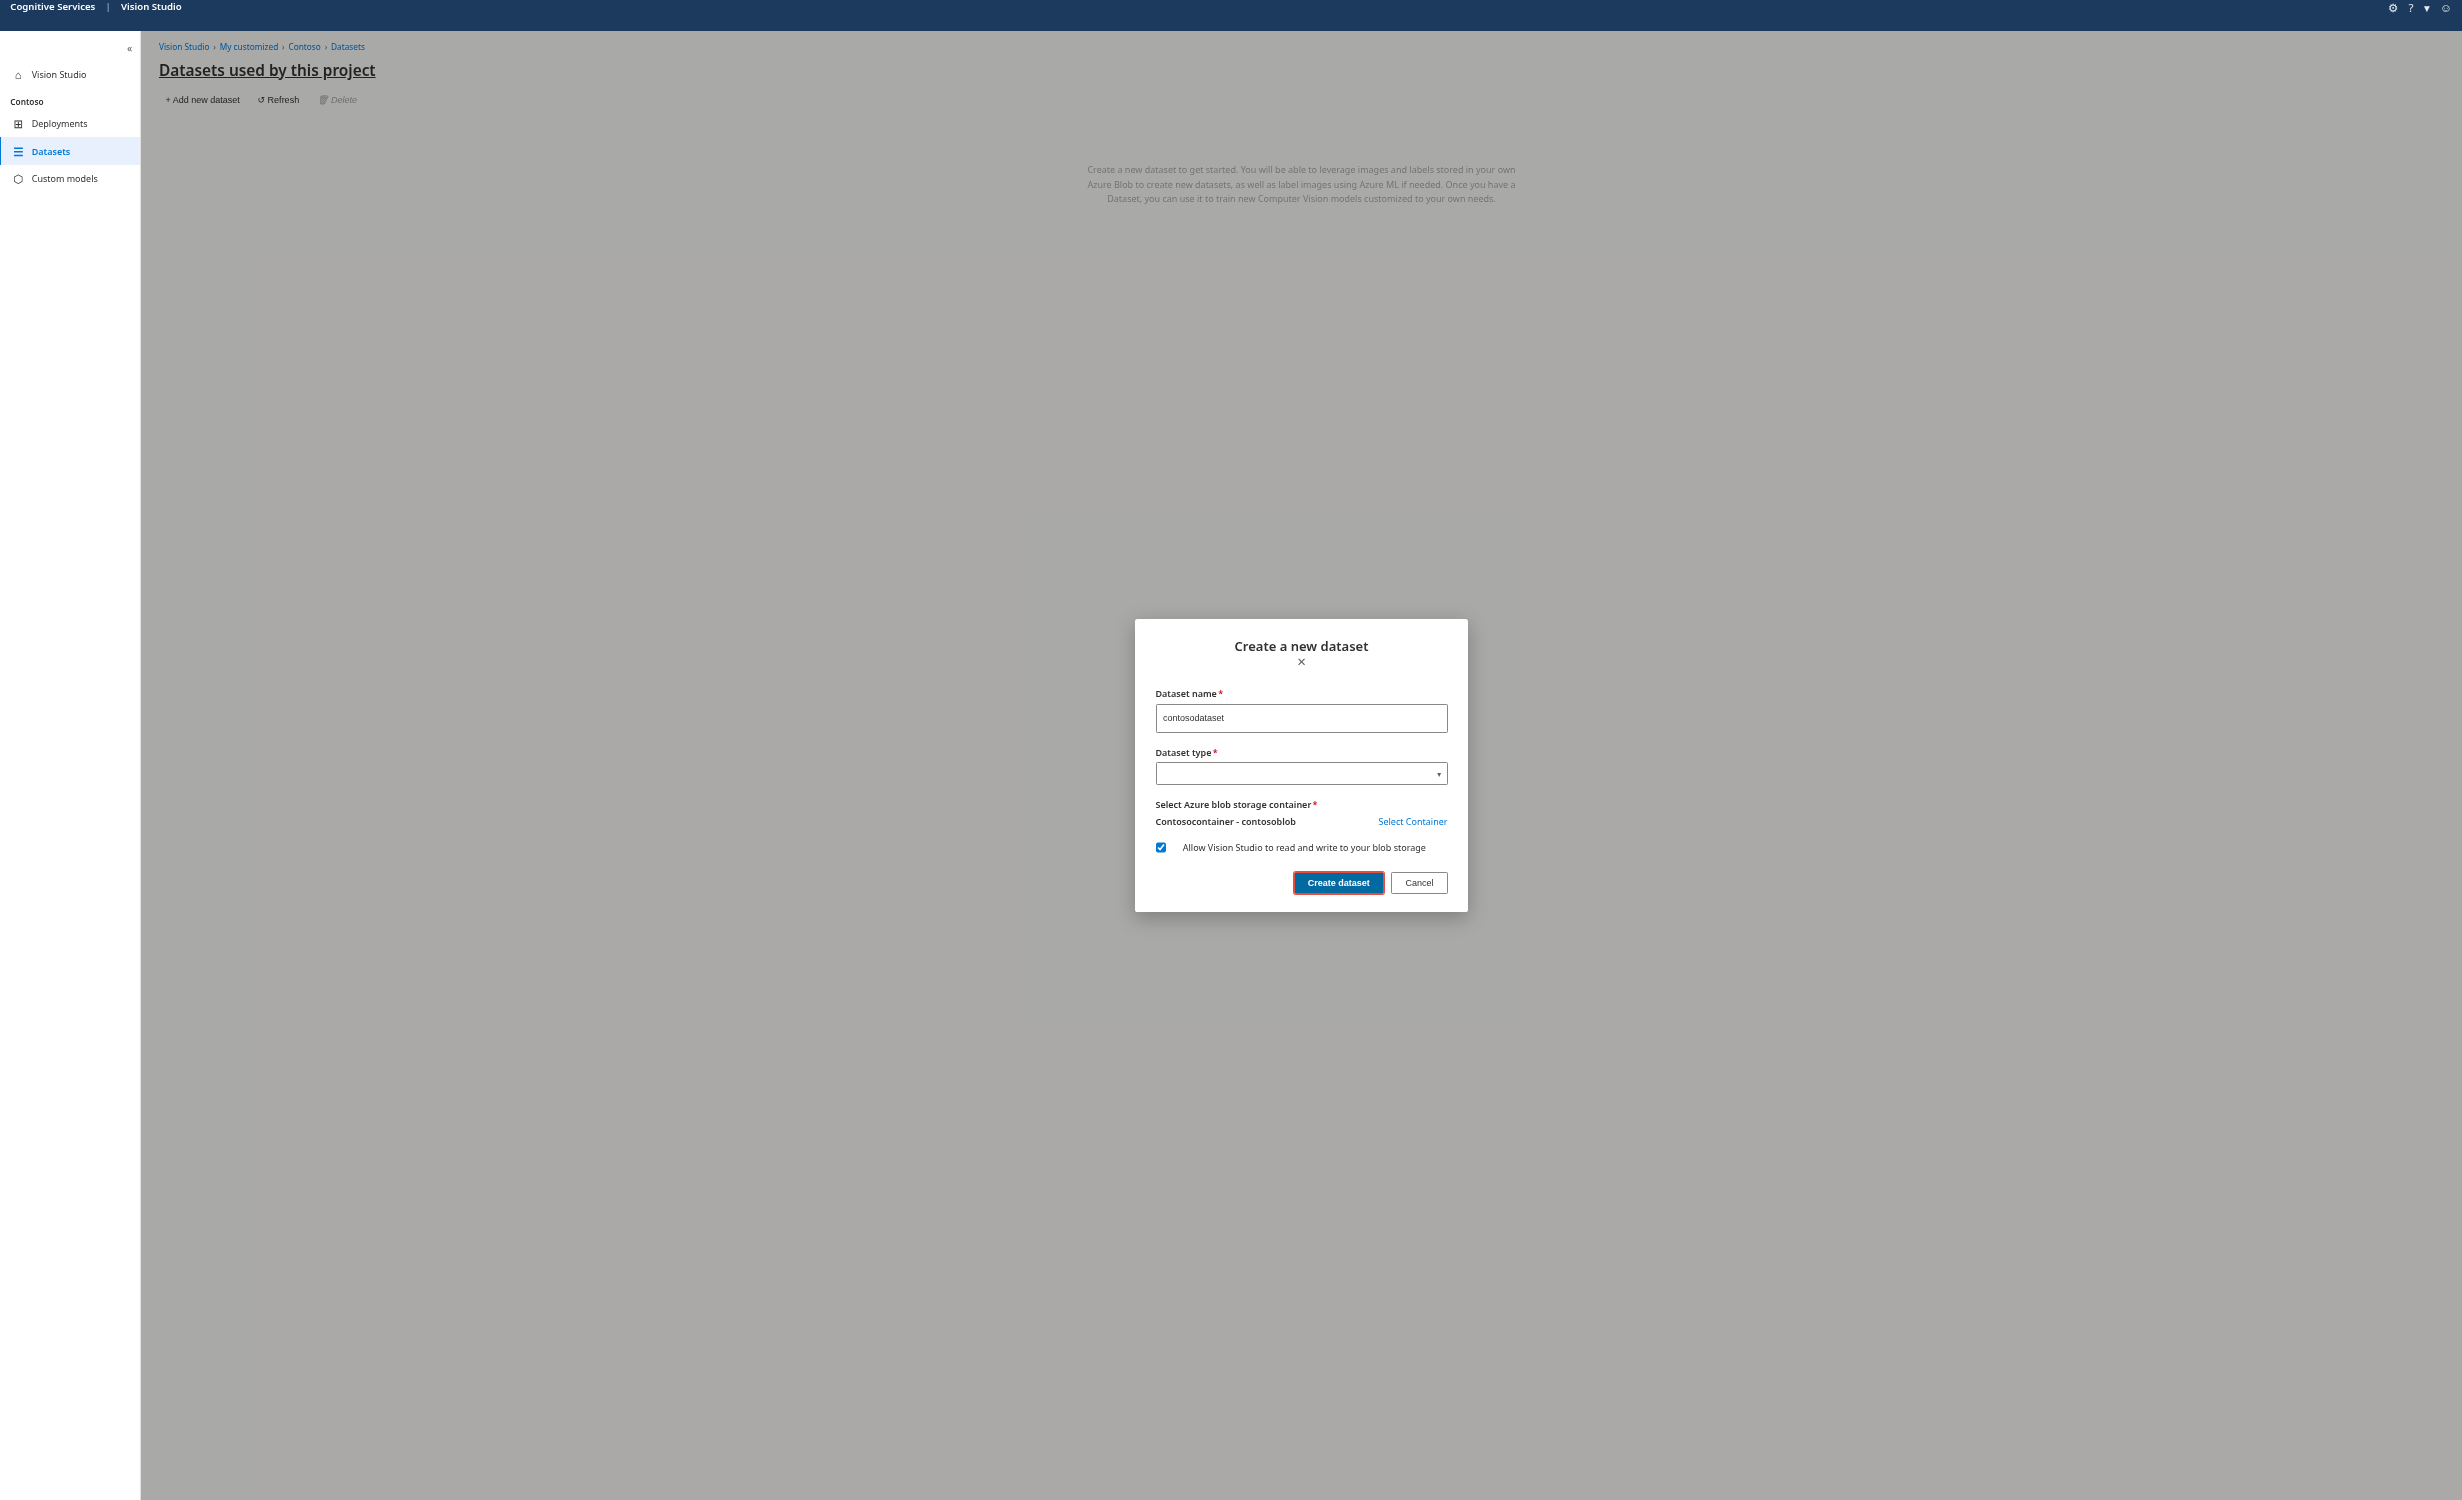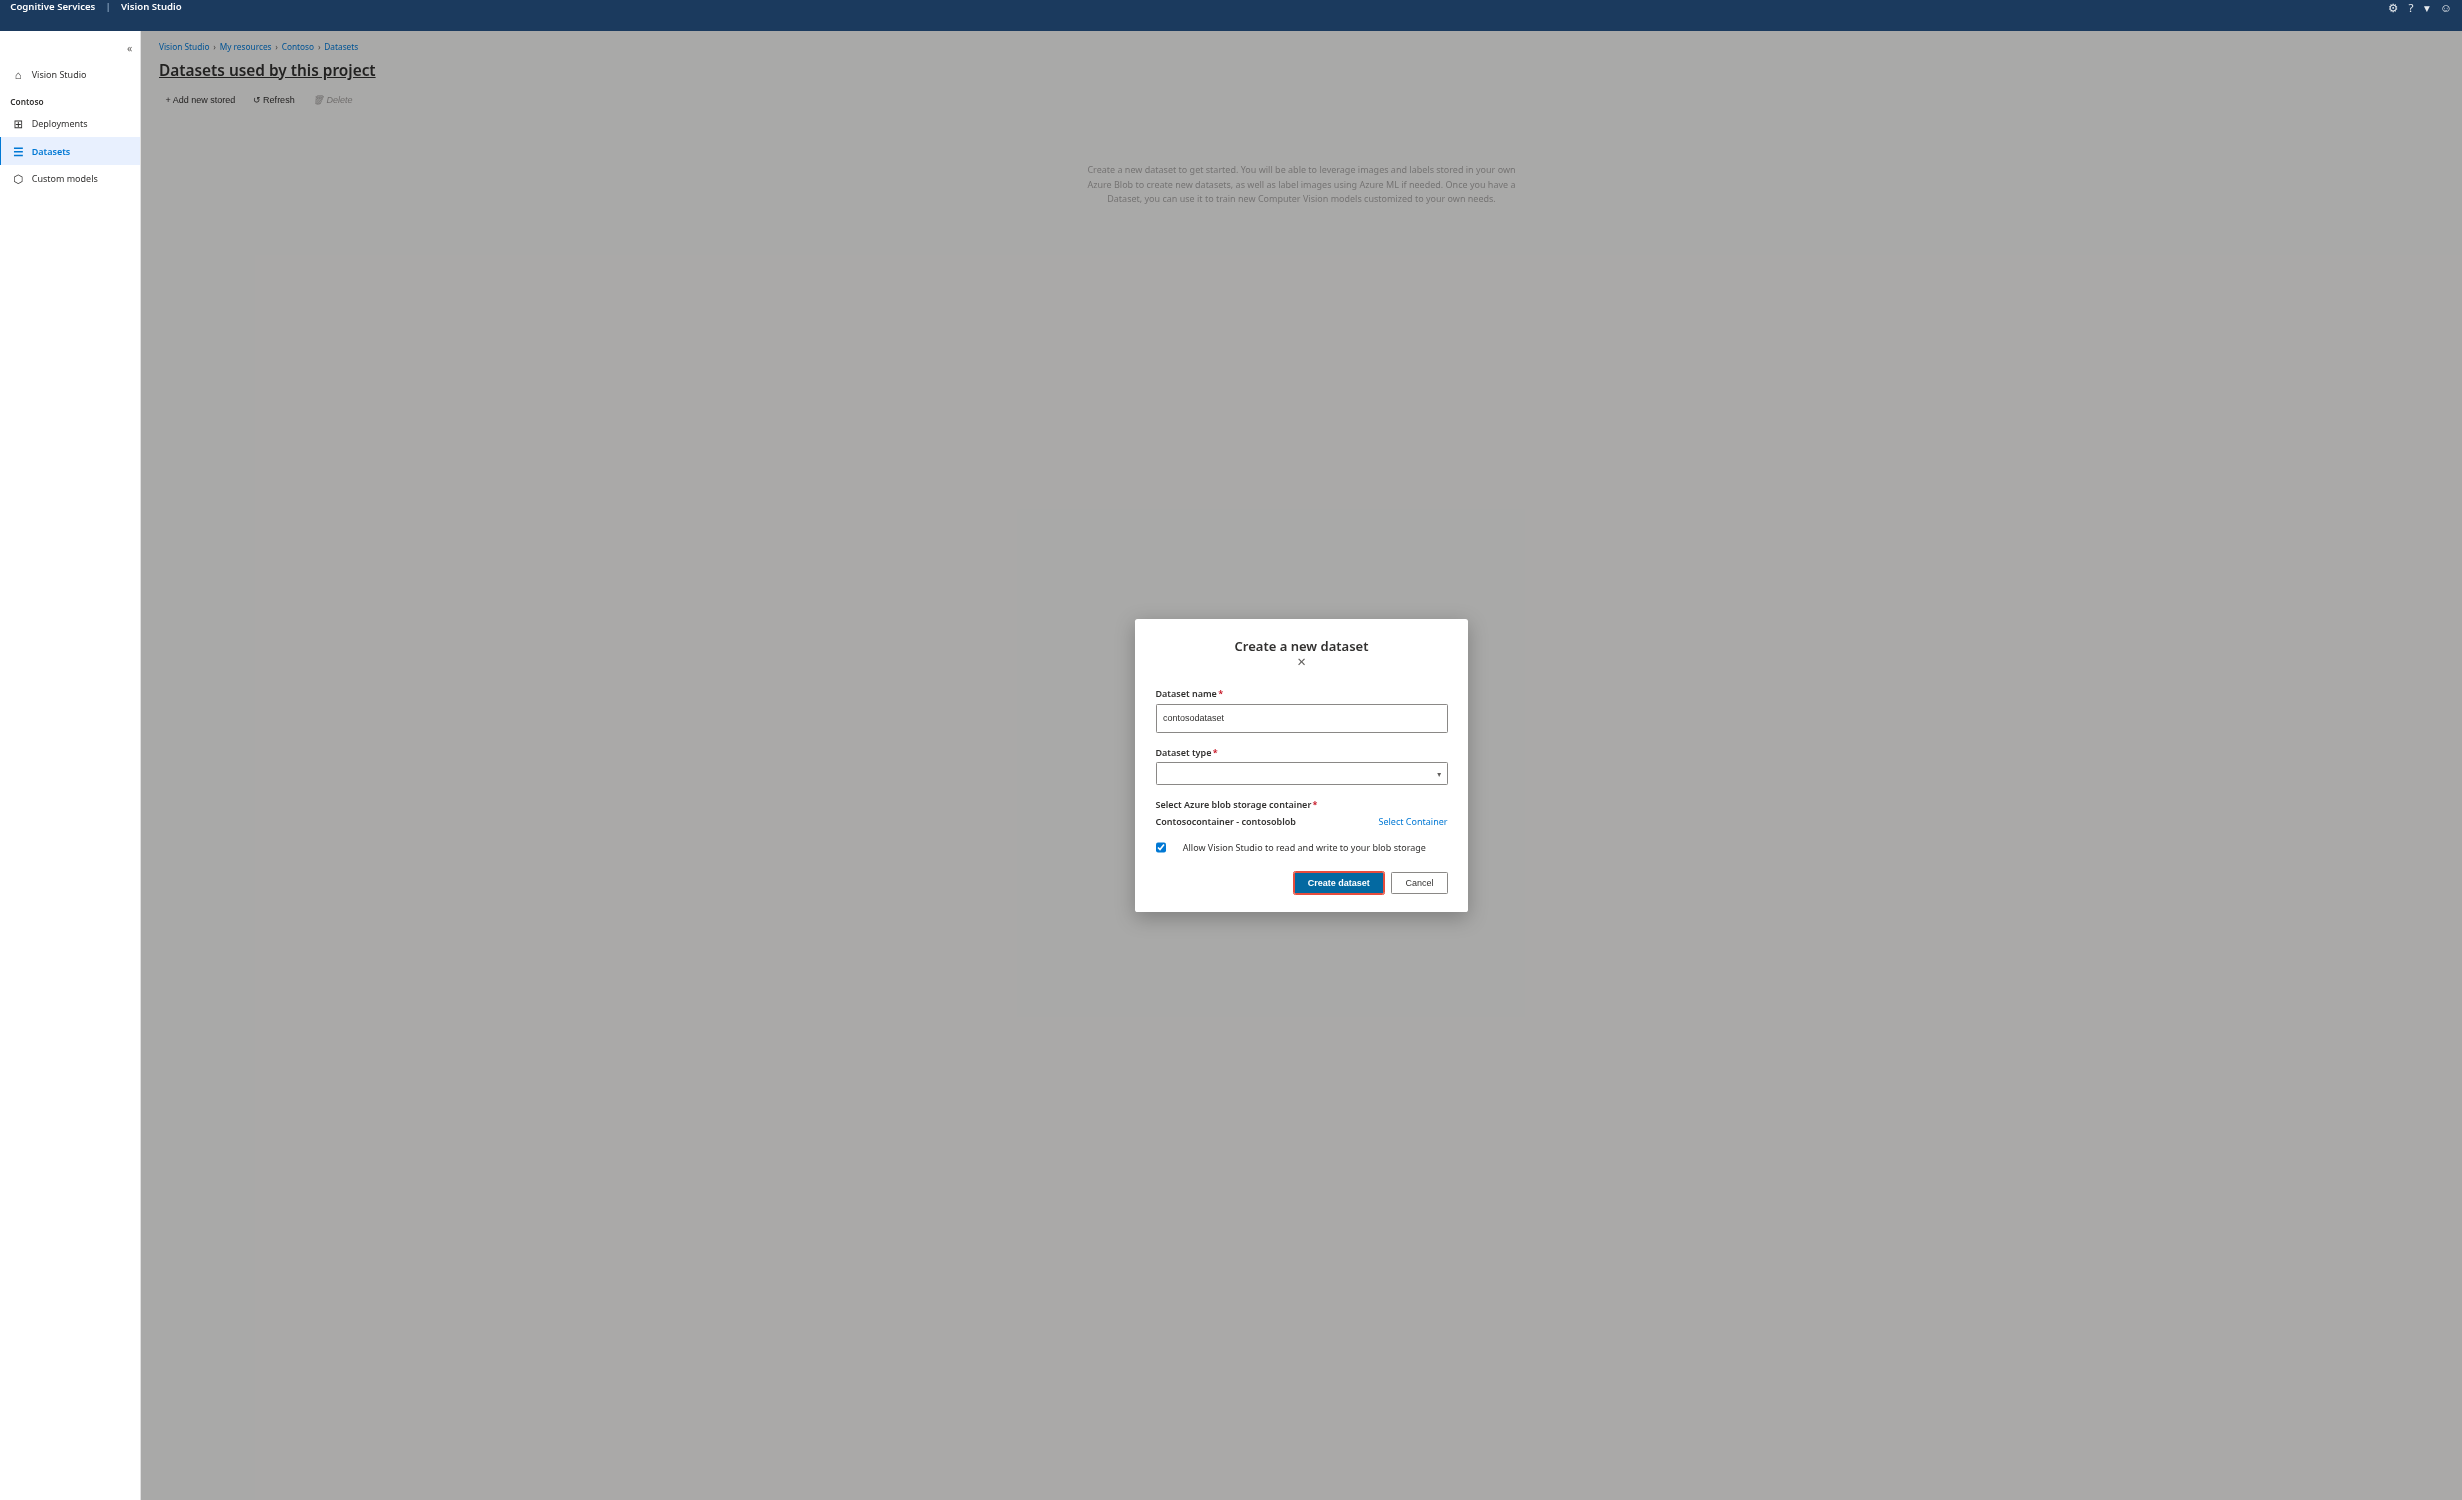--- a/index.html
+++ b/index.html
@@ -360,31 +360,31 @@
       <span class="sidebar-icon">⬡</span>
       <span>Custom models</span>
     </div>
   </div>
 
   <div class="content-area">
 
     <nav class="breadcrumb">
       <a class="breadcrumb-item">Vision Studio</a>
       <span class="breadcrumb-sep">›</span>
-      <a class="breadcrumb-item">My resources</a>
+      <a class="breadcrumb-item">My customized</a>
       <span class="breadcrumb-sep">›</span>
       <a class="breadcrumb-item">Contoso</a>
       <span class="breadcrumb-sep">›</span>
       <a class="breadcrumb-item">Datasets</a>
     </nav>
 
     <h1 class="page-title">Datasets used by this project</h1>
 
     <div class="toolbar">
-      <button class="toolbar-btn">+ Add new stored</button>
+      <button class="toolbar-btn">+ Add new dataset</button>
       <button class="toolbar-btn">↺ Refresh</button>
       <button class="toolbar-btn disabled">🗑 Delete</button>
     </div>
 
     <div class="bg-content">
       <p class="bg-description">Create a new dataset to get started. You will be able to leverage images and labels stored in your own Azure Blob to create new datasets, as well as label images using Azure ML if needed. Once you have a Dataset, you can use it to train new Computer Vision models customized to your own needs.</p>
     </div>
 
     <div class="overlay">
       <div class="modal">

